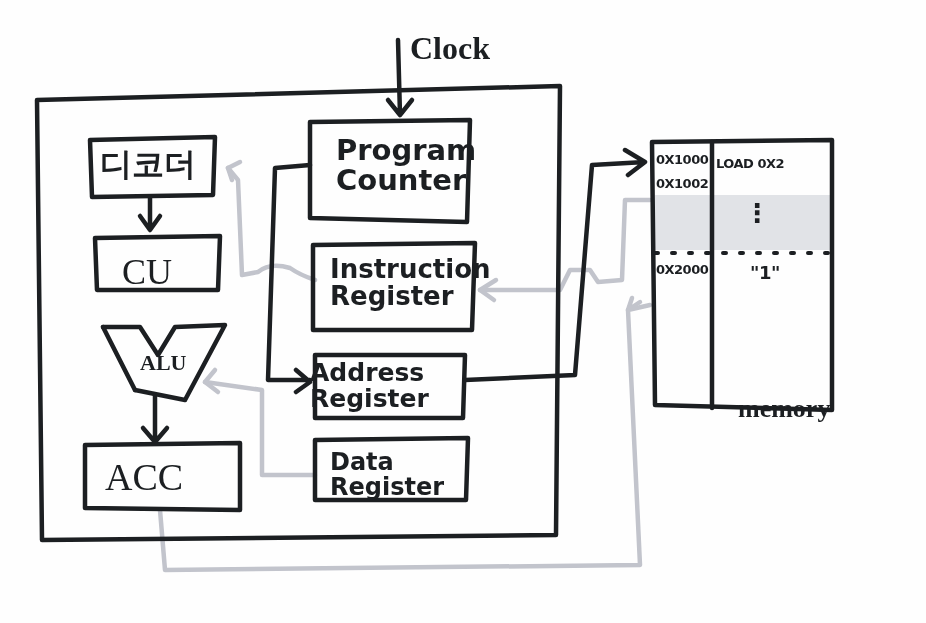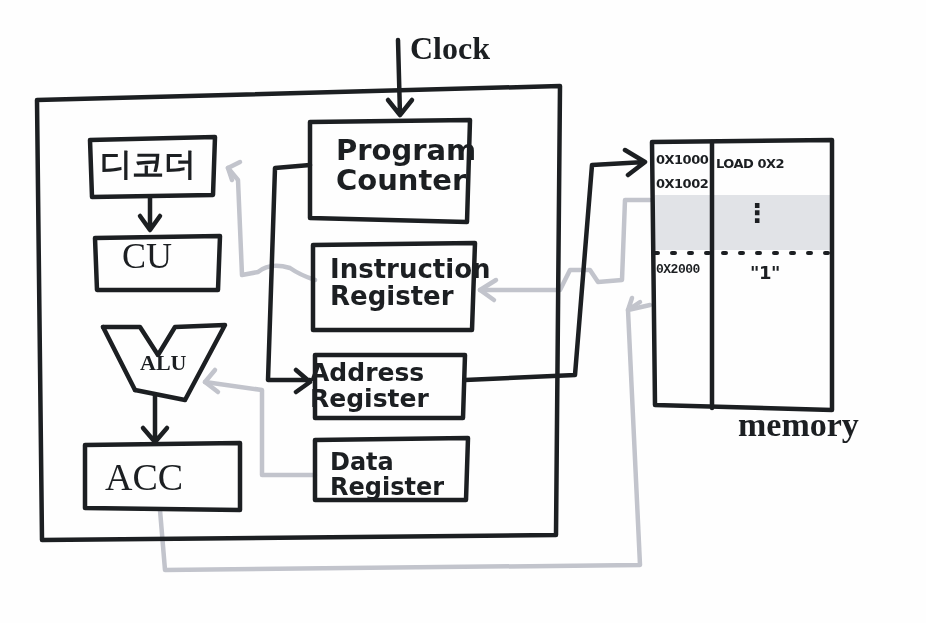--- a/index.html
+++ b/index.html
@@ -64,24 +64,24 @@
 
     <path class="ink" d="M315 440 L468 438 L466 500 L315 500 Z"></path>
 
     <path class="ink" d="M652 142 L832 140 L832 410 L655 405 Z"></path>
     <path class="ink" d="M712 142 L712 408"></path>
     <path d="M655 253 L832 253" stroke="#1c1f22" stroke-width="4" stroke-dasharray="3 14" stroke-linecap="round" fill="none"></path>
   </g>
 </svg>
 
 <div class="lbl" style="left:410px;top:32px;font-size:32px;">Clock</div>
-<div class="lbl" style="left:738px;top:408px;font-size:34px;">memory</div>
+<div class="lbl" style="left:738px;top:396px;font-size:26px;">memory</div>
 
 <div class="lbl" style="left:100px;top:148px;font-size:32px;">디코더</div>
-<div class="lbl" style="left:122px;top:238px;font-size:36px;font-weight:normal;">CU</div>
+<div class="lbl" style="left:122px;top:254px;font-size:36px;font-weight:normal;">CU</div>
 <div class="lbl" style="left:132px;top:352px;font-size:22px;margin-left:8px;">ALU</div>
 <div class="lbl" style="left:105px;top:458px;font-size:38px;font-weight:normal;">ACC</div>
 
 <div class="lbl2" style="left:336px;top:135px;font-size:29px;">
   <div>Program</div>
   <div>Counter</div>
 </div>
 <div class="lbl2" style="left:330px;top:256px;font-size:26px;">
   <div>Instruction</div>
   <div>Register</div>
@@ -92,14 +92,14 @@
 </div>
 <div class="lbl2" style="left:330px;top:450px;font-size:24px;">
   <div>Data</div>
   <div>Register</div>
 </div>
 
 <div class="memtxt" style="left:656px;top:152px;">0X1000</div>
 <div class="memtxt" style="left:716px;top:156px;">LOAD 0X2</div>
 <div class="memtxt" style="left:656px;top:176px;">0X1002</div>
 <div class="memtxt" style="left:744px;top:198px;font-size:26px;">⋮</div>
-<div class="memtxt" style="left:656px;top:262px;font-family:Liberation Mono, monospace;">0X2000</div>
+<div class="memtxt" style="left:656px;top:262px;">0X2000</div>
 <div class="memtxt" style="left:750px;top:262px;font-size:18px;">"1"</div>
 
 </body></html>

